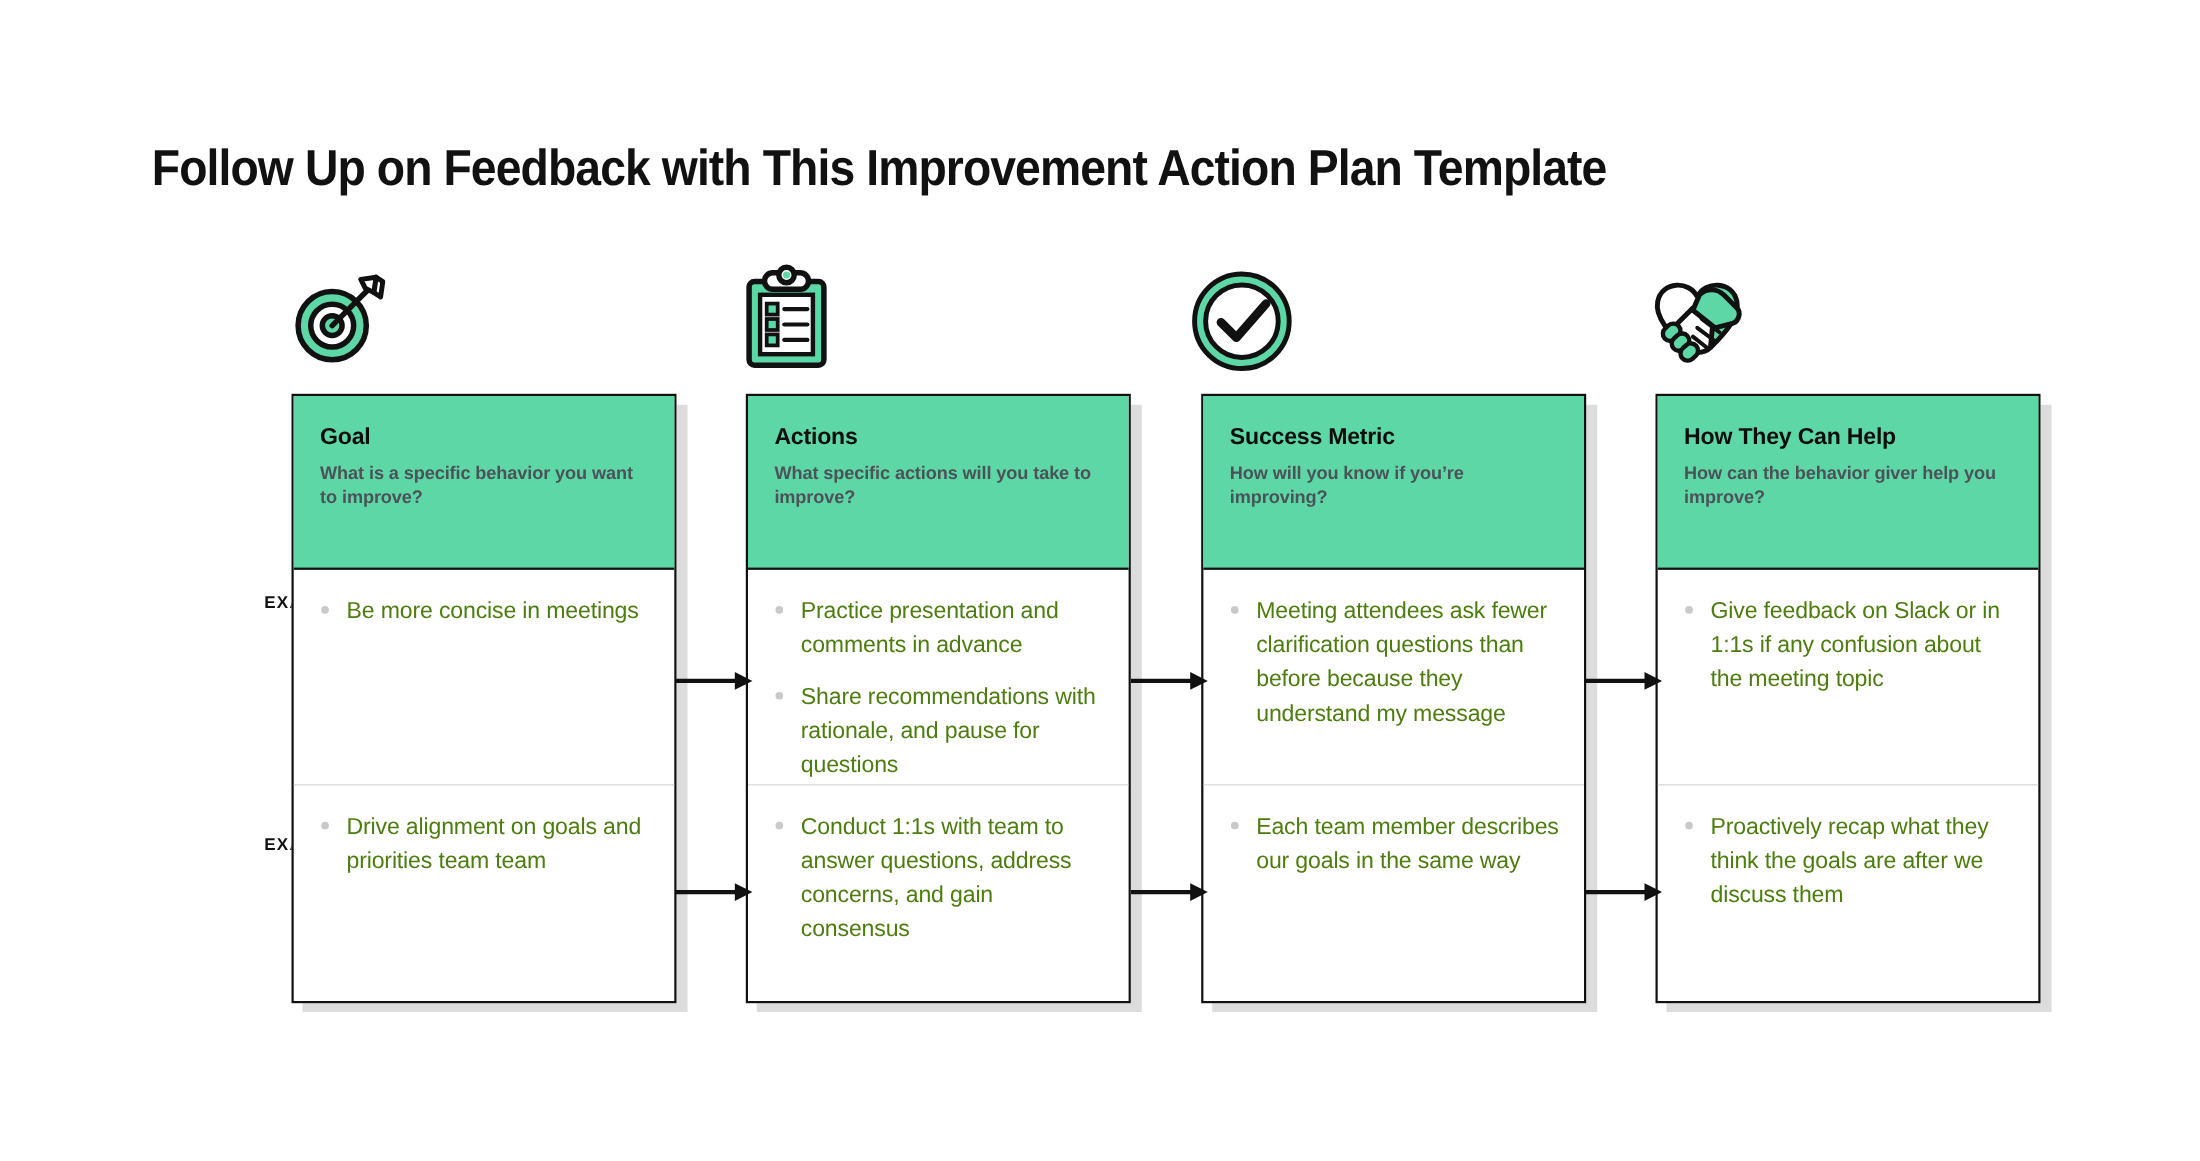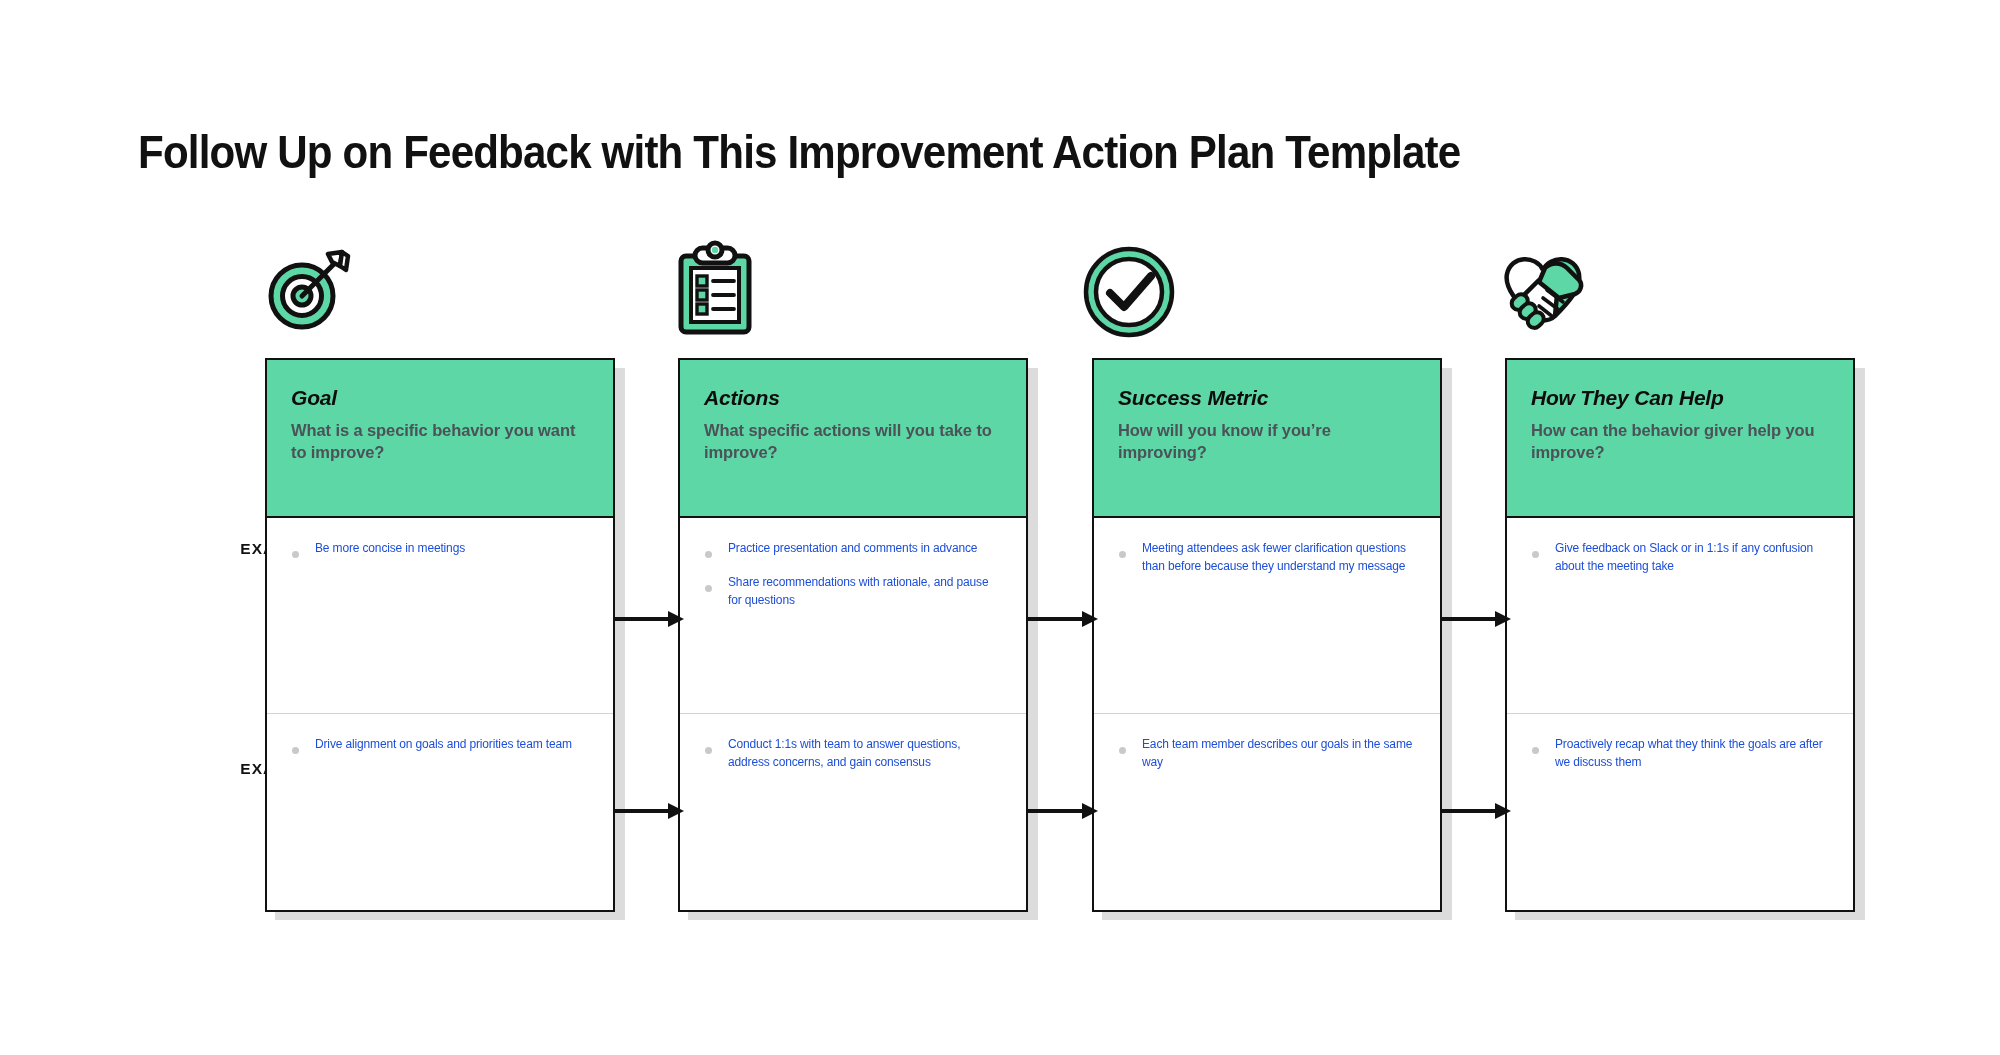--- a/index.html
+++ b/index.html
@@ -92,21 +92,20 @@
     height: 158px;
     border-bottom: 2.5px solid #111111;
   }
   .head-title {
     font-size: 21px;
     font-weight: 700;
     color: #0d0d0d;
     letter-spacing: -0.2px;
     margin-bottom: 10px;
     line-height: 1.15;
-    font-style: italic;
   }
   .head-sub {
     font-size: 16.5px;
     font-weight: 700;
     color: #4b5258;
     line-height: 1.32;
     letter-spacing: -0.1px;
   }
 
   .card-body {
@@ -116,23 +115,23 @@
     height: 196px;
     padding: 22px 22px 10px 18px;
     position: relative;
   }
   .cell.first { border-bottom: 1.5px solid #d3d3d3; }
 
   ul.bullets { list-style: none; }
   ul.bullets li {
     position: relative;
     padding-left: 30px;
-    font-size: 12px;
+    font-size: 21px;
     line-height: 1.48;
-    color: #1d4ed8;
+    color: #4d7c0f;
     margin-bottom: 16px;
     letter-spacing: -0.15px;
   }
   ul.bullets li:last-child { margin-bottom: 0; }
   ul.bullets li::before {
     content: "";
     position: absolute;
     left: 7px;
     top: 11px;
     width: 7px;
@@ -301,21 +300,21 @@
     <div class="col c3">
       <div class="shadow"></div>
       <div class="card">
         <div class="card-head">
           <div class="head-title">How They Can Help</div>
           <div class="head-sub">How can the behavior giver help you improve?</div>
         </div>
         <div class="card-body">
           <div class="cell first">
             <ul class="bullets">
-              <li>Give feedback on Slack or in 1:1s if any confusion about the meeting take</li>
+              <li>Give feedback on Slack or in 1:1s if any confusion about the meeting topic</li>
             </ul>
           </div>
           <div class="cell">
             <ul class="bullets">
               <li>Proactively recap what they think the goals are after we discuss them</li>
             </ul>
           </div>
         </div>
       </div>
     </div>

